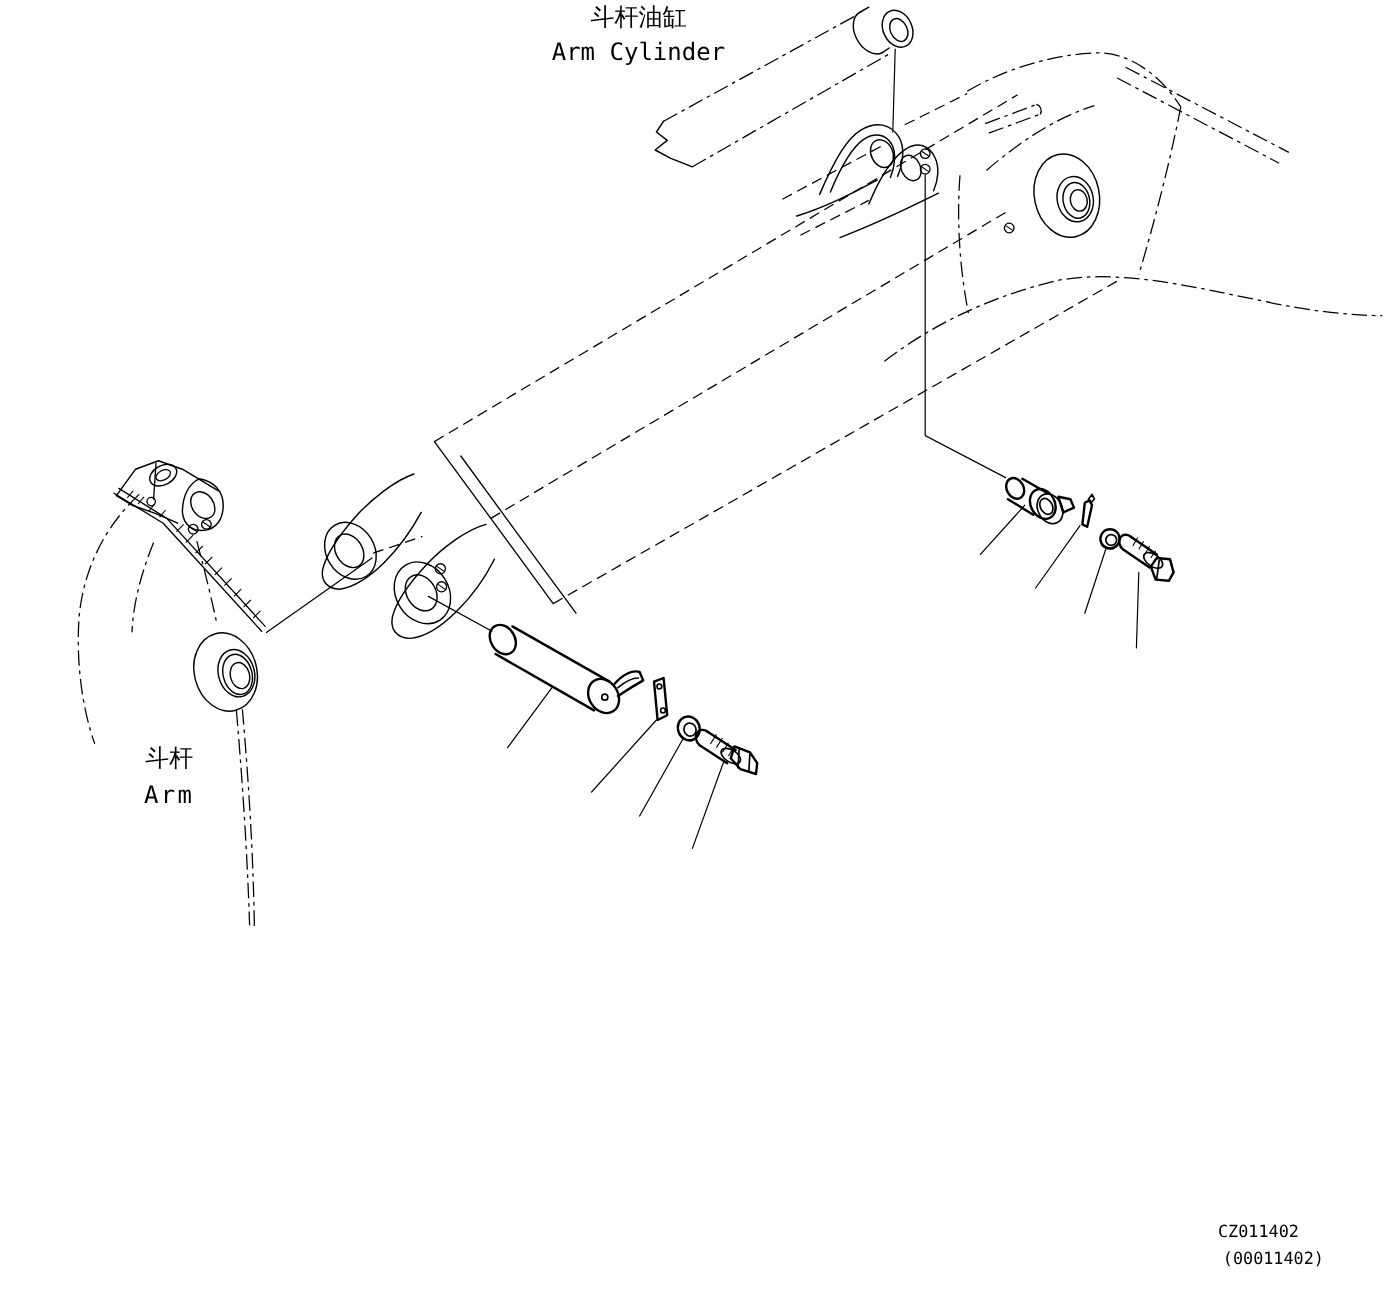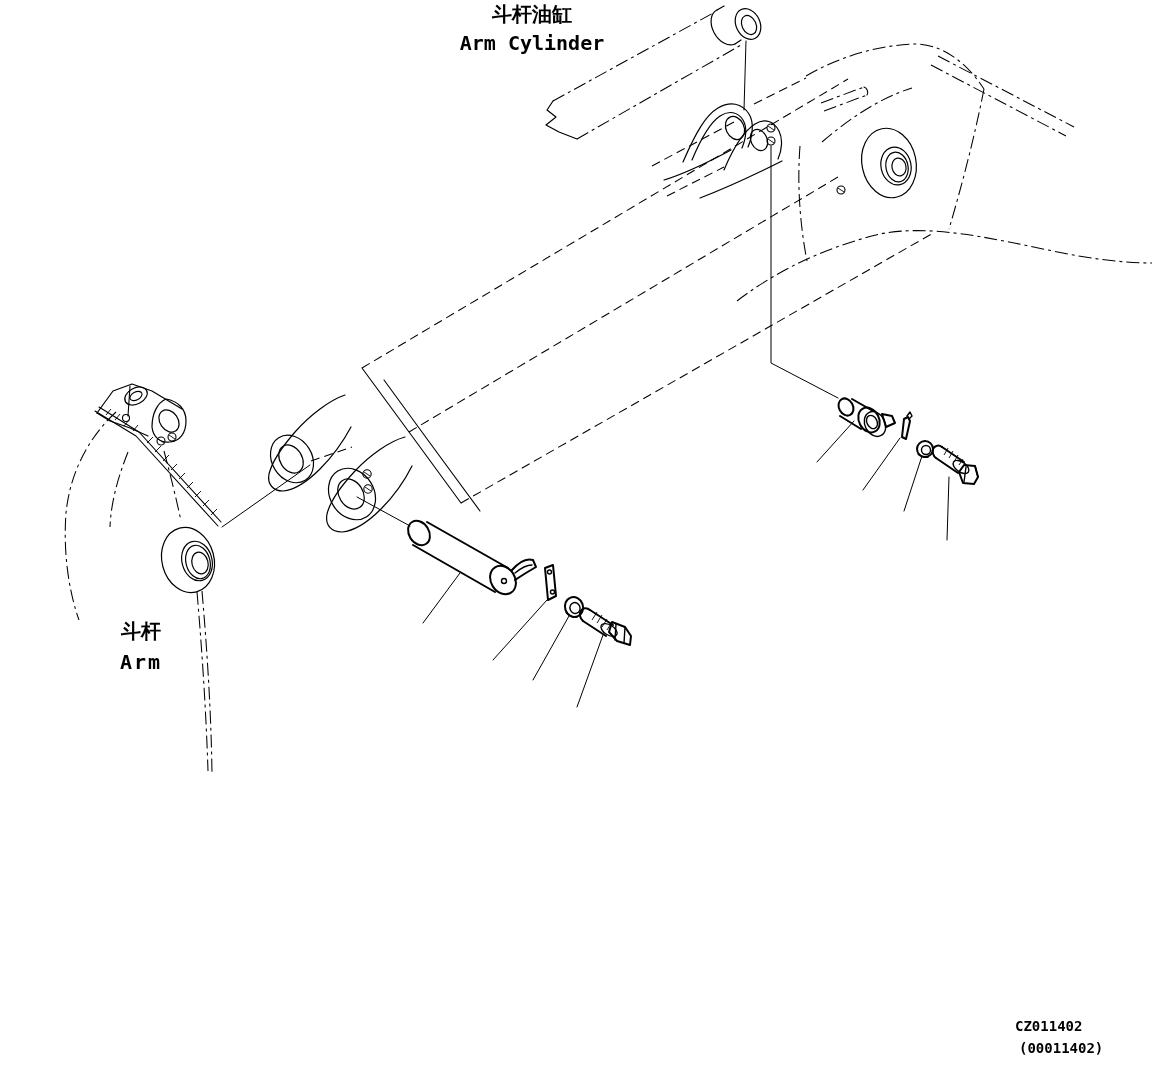--- a/index.html
+++ b/index.html
@@ -1,17 +1,17 @@
 <!DOCTYPE html>
 <html><head>
 <meta charset="utf-8">
 <style>
   html,body{margin:0;padding:0;background:#fff;}
   .stage{position:relative;width:1166px;height:1082px;background:#fff;overflow:hidden;
-         font-family:"DejaVu Sans", sans-serif;font-weight:bold;}
+         font-family:"DejaVu Sans", sans-serif;}
   svg{position:absolute;left:0;top:0;}
   svg *{vector-effect:non-scaling-stroke;}
   .ctx  {fill:none;stroke:#000;stroke-width:1.2;stroke-linecap:round;stroke-linejoin:round;}
   .ctx2 {fill:none;stroke:#000;stroke-width:1.1;stroke-linecap:round;stroke-linejoin:round;}
   .ph   {fill:none;stroke:#000;stroke-width:1.05;stroke-dasharray:13 4 3 4;stroke-linecap:butt;}
   .hd   {fill:none;stroke:#000;stroke-width:1.05;stroke-dasharray:9 5;stroke-linecap:butt;}
   .ld   {fill:none;stroke:#000;stroke-width:1;stroke-linecap:round;}
   .pt   {fill:none;stroke:#000;stroke-width:2;stroke-linecap:round;stroke-linejoin:round;}
   .pt1  {fill:none;stroke:#000;stroke-width:1.4;stroke-linecap:round;stroke-linejoin:round;}
   .tick {fill:none;stroke:#000;stroke-width:0.9;}

